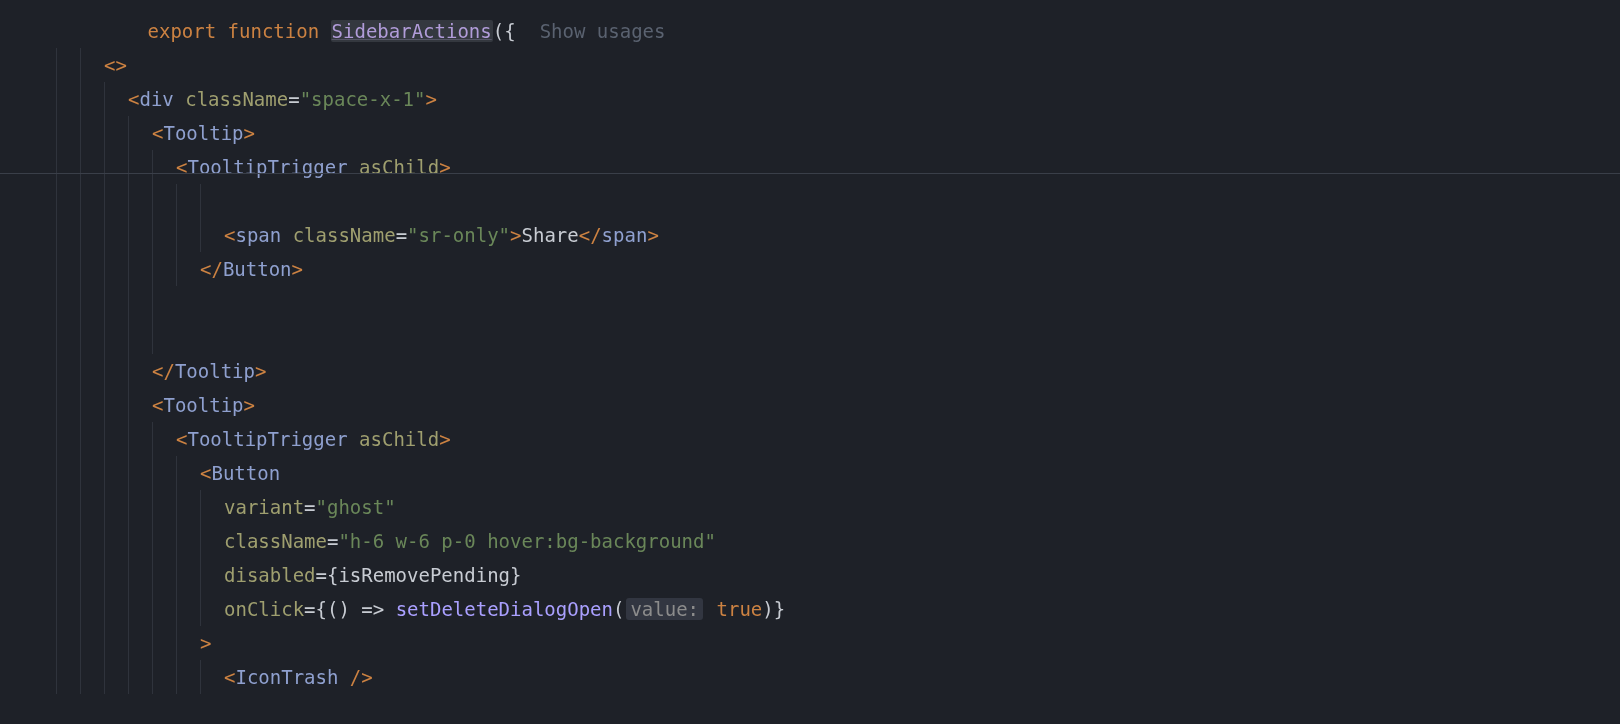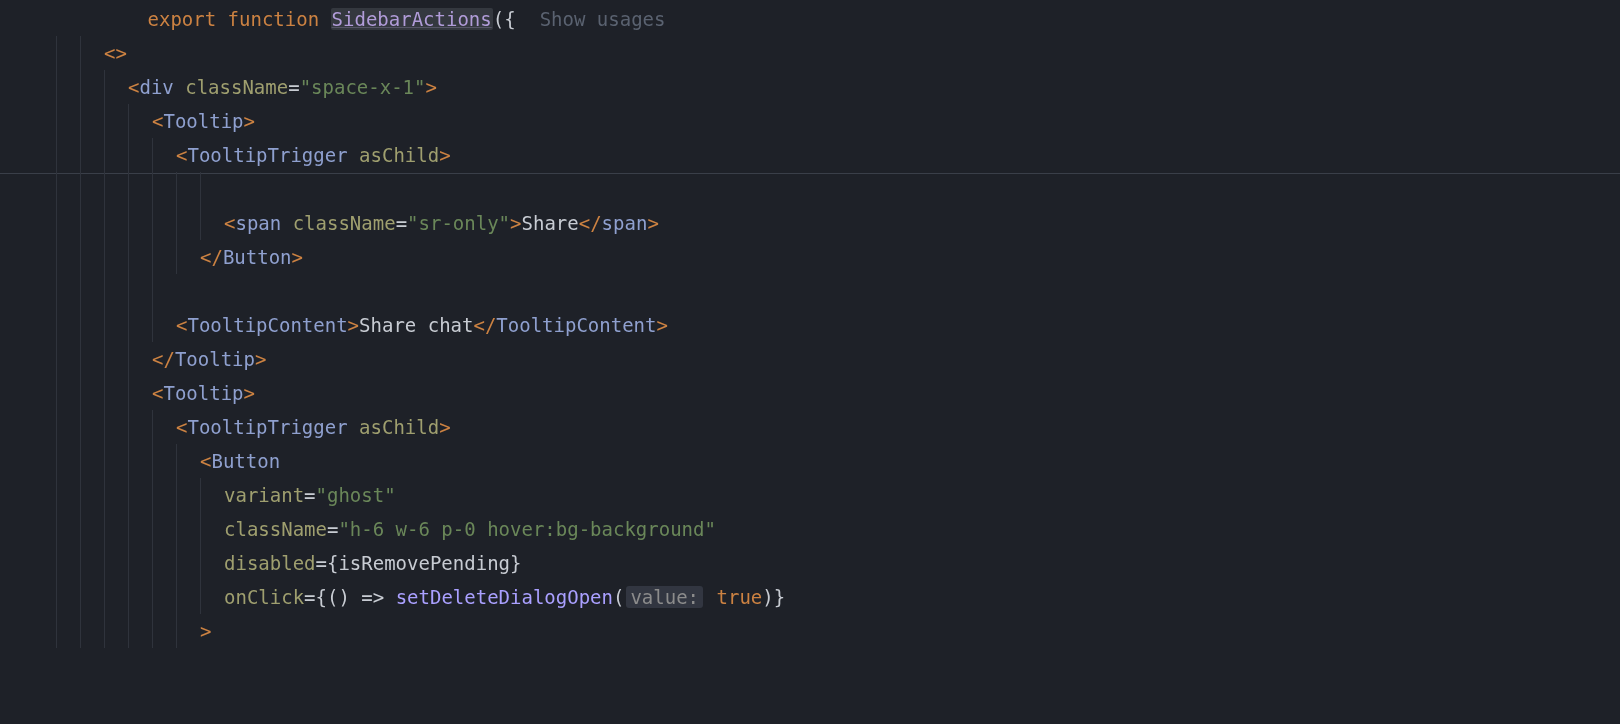--- a/index.html
+++ b/index.html
@@ -17,21 +17,21 @@
     --component:#8fa0cf;    
     --fn:#aaa0ff;           
     --hint:#8c8c8c;
     --hint-bg:#323641;
     --guide:#2f333c;
     --sep:#3a3f49;
   }
   html,body{margin:0;padding:0;background:var(--bg);height:100%;width:100%;}
   body{font-family:ui-monospace,SFMono-Regular,Menlo,Consolas,monospace;font-size:19px;line-height:33px;color:var(--fg);}
   .editor{position:relative;width:1620px;height:724px;overflow:hidden;}
-  .code{position:absolute;inset:0;padding-top:2px;}
+  .code{position:absolute;inset:0;padding-top:14px;}
   .line{display:flex;align-items:center;height:34px;white-space:pre;padding-left:56px;}
   .indent-guides{position:relative;display:inline-block;height:100%;}
   .g{position:absolute;top:0;bottom:0;width:1px;background:var(--guide);}
   .txt{position:relative;}
   .kw{color:var(--kw);}
   .def{color:var(--def);background:var(--def-bg);border-radius:2px;padding:0 1px;text-decoration:underline;text-decoration-color:#556;}
   .tagp{color:var(--tag);}   
   .comp{color:var(--component);}
   .attr{color:var(--attr);}
   .str{color:var(--string);}
@@ -107,21 +107,20 @@
     <div class="line">
       <span class="indent-guides" style="width:120px;">
         <span class="g" style="left:0px;"></span><span class="g" style="left:24px;"></span><span class="g" style="left:48px;"></span><span class="g" style="left:72px;"></span><span class="g" style="left:96px;"></span>
       </span>
     </div>
 
     <div class="line">
       <span class="indent-guides" style="width:120px;">
         <span class="g" style="left:0px;"></span><span class="g" style="left:24px;"></span><span class="g" style="left:48px;"></span><span class="g" style="left:72px;"></span><span class="g" style="left:96px;"></span>
       </span>
-      <span class="txt"><span class="tagp">&lt;</span><span class="comp">TooltipContent</span><span class="tagp">&gt;</span><span class="ident">Share chat</span><span class="tagp">&lt;/</span><span class="comp">TooltipContent</span><span class="tagp">&gt;</span></span>
     </div>
 
     <div class="line">
       <span class="indent-guides" style="width:96px;">
         <span class="g" style="left:0px;"></span><span class="g" style="left:24px;"></span><span class="g" style="left:48px;"></span><span class="g" style="left:72px;"></span>
       </span>
       <span class="txt"><span class="tagp">&lt;/</span><span class="comp">Tooltip</span><span class="tagp">&gt;</span></span>
     </div>
 
     <div class="line">
@@ -173,15 +172,21 @@
       <span class="txt"><span class="attr">onClick</span><span class="ident">=</span><span class="ident">{</span><span class="ident">() =&gt; </span><span class="fn">setDeleteDialogOpen</span><span class="ident">(</span><span class="hint-pill">value:</span><span> </span><span class="kwtrue">true</span><span class="ident">)</span><span class="ident">}</span></span>
     </div>
 
     <div class="line">
       <span class="indent-guides" style="width:144px;">
         <span class="g" style="left:0px;"></span><span class="g" style="left:24px;"></span><span class="g" style="left:48px;"></span><span class="g" style="left:72px;"></span><span class="g" style="left:96px;"></span><span class="g" style="left:120px;"></span>
       </span>
       <span class="txt"><span class="tagp">&gt;</span></span>
     </div>
 
+    <div class="line">
+      <span class="indent-guides" style="width:168px;">
+        <span class="g" style="left:0px;"></span><span class="g" style="left:24px;"></span><span class="g" style="left:48px;"></span><span class="g" style="left:72px;"></span><span class="g" style="left:96px;"></span><span class="g" style="left:120px;"></span><span class="g" style="left:144px;"></span>
+      </span>
+      <span class="txt"><span class="tagp">&lt;</span><span class="comp">IconTrash</span><span> </span><span class="tagp">/&gt;</span></span>
+    </div>
 
   </div>
 </div>
 
 </body></html>

